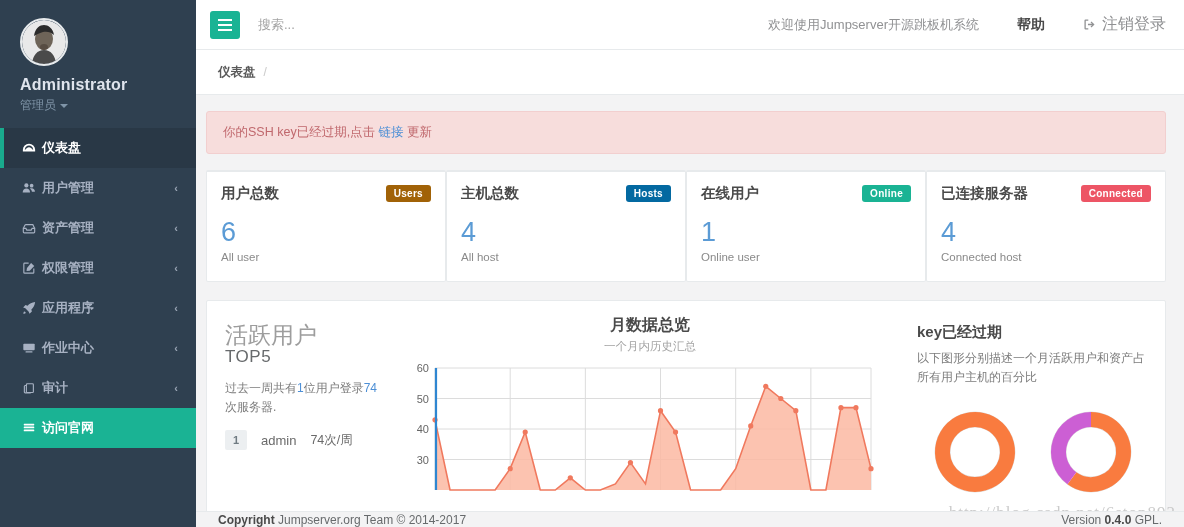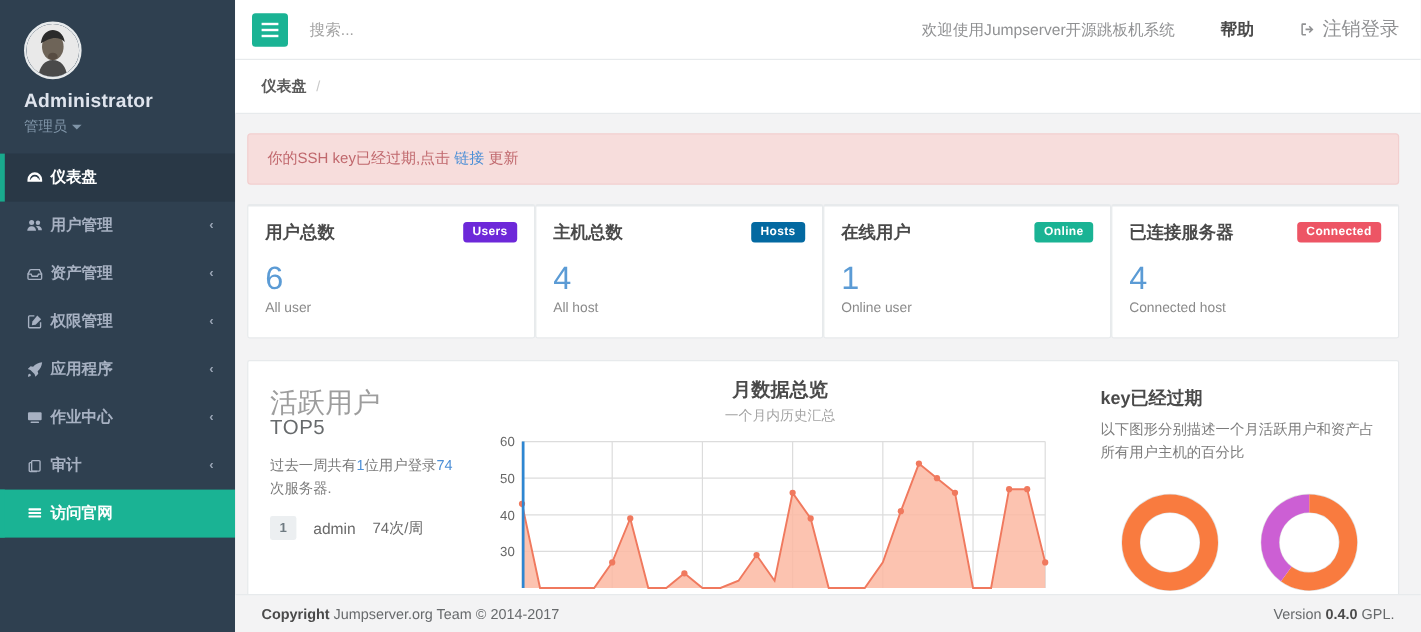--- a/index.html
+++ b/index.html
@@ -153,21 +153,21 @@
   .chart-sub { text-align: center; font-size: 11.5px; color: #a3a3a3; margin-top: 3px; }
   .chart-wrap { margin-top: 8px; }
 
   .panel-right { width: 262px; padding: 22px 16px 0 14px; border-left: 0; }
   .donut-title { font-size: 15px; font-weight: bold; color: #4a4a4a; }
   .donut-desc { font-size: 12px; color: #7c7c7c; line-height: 1.55; margin-top: 7px; }
   .donuts { display: flex; gap: 16px; margin-top: 14px; justify-content: center;}
 
   .footer {
     position: absolute; left: 0; right: 0; bottom: 0;
-    height: 32px; background: #f3f3f4; border-top: 1px solid #e7eaec;
+    height: 16px; background: #f3f3f4; border-top: 1px solid #e7eaec;
     display: flex; align-items: center; padding: 0 22px;
     font-size: 12px; color: #676a6c;
   }
   .footer .right { margin-left: auto; }
   .footer b { color: #4a4a4a; }
 
   .watermark {
     position: absolute; right: 8px; bottom: 4px;
     font-family: "Liberation Serif", serif;
     font-size: 17px; color: #c3c3c3; opacity: .85;
@@ -325,21 +325,21 @@
 
       <div class="alert">
         <span>你的SSH key已经过期,点击 </span><a>链接</a><span> 更新</span>
       </div>
 
       <div class="cards-row">
 
         <div class="card">
           <div class="card-head">
             <span class="card-title">用户总数</span>
-            <span class="badge" style="background:#6d28d9">Users</span>
+            <span class="badge" style="background:#a16207">Users</span>
           </div>
           <div class="card-body">
             <div class="card-num">6</div>
             <div class="card-sub">All user</div>
           </div>
         </div>
 
         <div class="card">
           <div class="card-head">
             <span class="card-title">主机总数</span>

